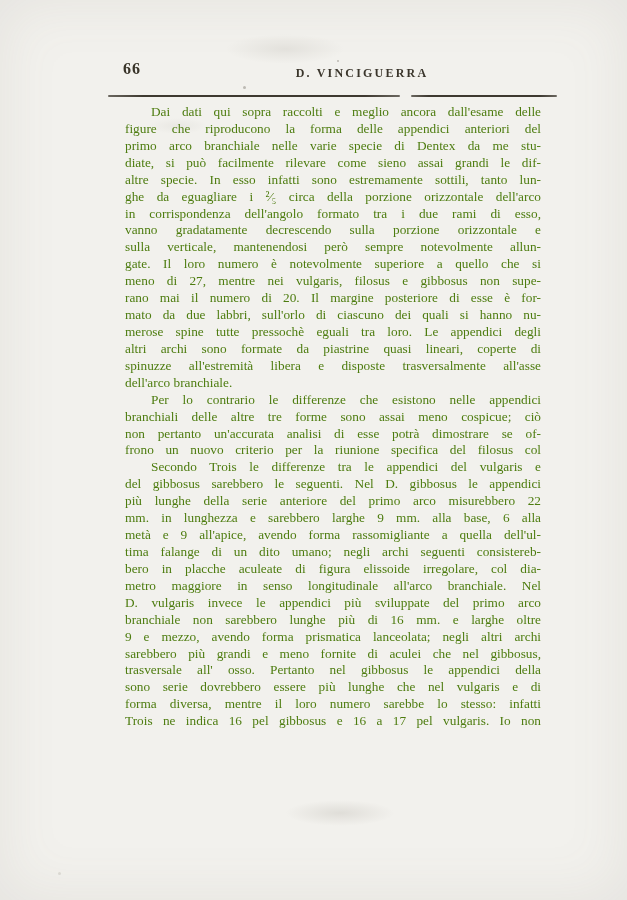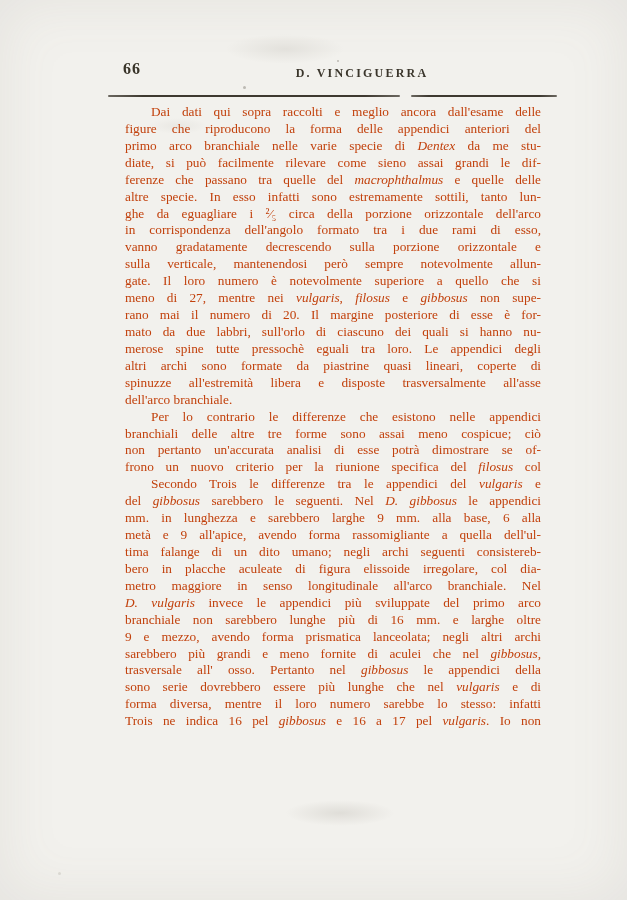--- a/index.html
+++ b/index.html
@@ -62,36 +62,36 @@
     border-radius: 1px;
   }
   .rule-l { left: 108px; width: 292px; }
   .rule-r { left: 411px; width: 146px; }
 
   .text-block {
     position: absolute;
     left: 125px;
     top: 104px;
     width: 416px;
-    color: #c2410c;
+    color: #4d7c0f;
     font-size: 13.3px;
   }
   .line {
     line-height: 16.93px;
     height: 16.93px;
     overflow: hidden;
     text-align: justify;
     text-align-last: justify;
   }
   .line.endline {
     text-align: right;
     text-align-last: left;
   }
   .line.indent { text-indent: 26px; }
-  .it { font-style: italic; }
+  .it { }
 </style>
 </head>
 <body>
 
 <div class="page">
   <div class="smudge s1"></div>
   <div class="smudge s2"></div>
   <div class="smudge s3"></div>
   <div class="speck sp1"></div>
   <div class="speck sp2"></div>
@@ -100,40 +100,40 @@
   <div class="pgnum">66</div>
   <div class="runtitle">D. VINCIGUERRA</div>
   <div class="rule rule-l"></div>
   <div class="rule rule-r"></div>
 
   <div class="text-block">
       <div class="line indent"><span>Dai dati qui sopra raccolti e meglio ancora dall'esame delle</span></div>
       <div class="line"><span>figure che riproducono la forma delle appendici anteriori del</span></div>
       <div class="line"><span>primo arco branchiale nelle varie specie di </span><span class="it">Dentex</span><span> da me stu-</span></div>
       <div class="line"><span>diate, si può facilmente rilevare come sieno assai grandi le dif-</span></div>
-      <div class="line"><span>ferenze che passano tra quelle del </span><span class="it">macrophthalmus</span><span> e quelle delle</span></div>
       <div class="line"><span>altre specie. In esso infatti sono estremamente sottili, tanto lun-</span></div>
       <div class="line"><span>ghe da eguagliare i ²⁄₅ circa della porzione orizzontale dell'arco</span></div>
       <div class="line"><span>in corrispondenza dell'angolo formato tra i due rami di esso,</span></div>
       <div class="line"><span>vanno gradatamente decrescendo sulla porzione orizzontale e</span></div>
       <div class="line"><span>sulla verticale, mantenendosi però sempre notevolmente allun-</span></div>
       <div class="line"><span>gate. Il loro numero è notevolmente superiore a quello che si</span></div>
       <div class="line"><span>meno di 27, mentre nei </span><span class="it">vulgaris</span><span>, </span><span class="it">filosus</span><span> e </span><span class="it">gibbosus</span><span> non supe-</span></div>
       <div class="line"><span>rano mai il numero di 20. Il margine posteriore di esse è for-</span></div>
       <div class="line"><span>mato da due labbri, sull'orlo di ciascuno dei quali si hanno nu-</span></div>
       <div class="line"><span>merose spine tutte pressochè eguali tra loro. Le appendici degli</span></div>
       <div class="line"><span>altri archi sono formate da piastrine quasi lineari, coperte di</span></div>
       <div class="line"><span>spinuzze all'estremità libera e disposte trasversalmente all'asse</span></div>
       <div class="line endline"><span>dell'arco branchiale.</span></div>
       <div class="line indent"><span>Per lo contrario le differenze che esistono nelle appendici</span></div>
       <div class="line"><span>branchiali delle altre tre forme sono assai meno cospicue; ciò</span></div>
       <div class="line"><span>non pertanto un'accurata analisi di esse potrà dimostrare se of-</span></div>
       <div class="line"><span>frono un nuovo criterio per la riunione specifica del </span><span class="it">filosus</span><span> col</span></div>
       <div class="line indent"><span>Secondo Trois le differenze tra le appendici del </span><span class="it">vulgaris</span><span> e</span></div>
       <div class="line"><span>del </span><span class="it">gibbosus</span><span> sarebbero le seguenti. Nel </span><span class="it">D. gibbosus</span><span> le appendici</span></div>
+      <div class="line"><span>più lunghe della serie anteriore del primo arco misurebbero 22</span></div>
       <div class="line"><span>mm. in lunghezza e sarebbero larghe 9 mm. alla base, 6 alla</span></div>
       <div class="line"><span>metà e 9 all'apice, avendo forma rassomigliante a quella dell'ul-</span></div>
       <div class="line"><span>tima falange di un dito umano; negli archi seguenti consistereb-</span></div>
       <div class="line"><span>bero in placche aculeate di figura elissoide irregolare, col dia-</span></div>
       <div class="line"><span>metro maggiore in senso longitudinale all'arco branchiale. Nel</span></div>
       <div class="line"><span class="it">D. vulgaris</span><span> invece le appendici più sviluppate del primo arco</span></div>
       <div class="line"><span>branchiale non sarebbero lunghe più di 16 mm. e larghe oltre</span></div>
       <div class="line"><span>9 e mezzo, avendo forma prismatica lanceolata; negli altri archi</span></div>
       <div class="line"><span>sarebbero più grandi e meno fornite di aculei che nel </span><span class="it">gibbosus</span><span>,</span></div>
       <div class="line"><span>trasversale all' osso. Pertanto nel </span><span class="it">gibbosus</span><span> le appendici della</span></div>

